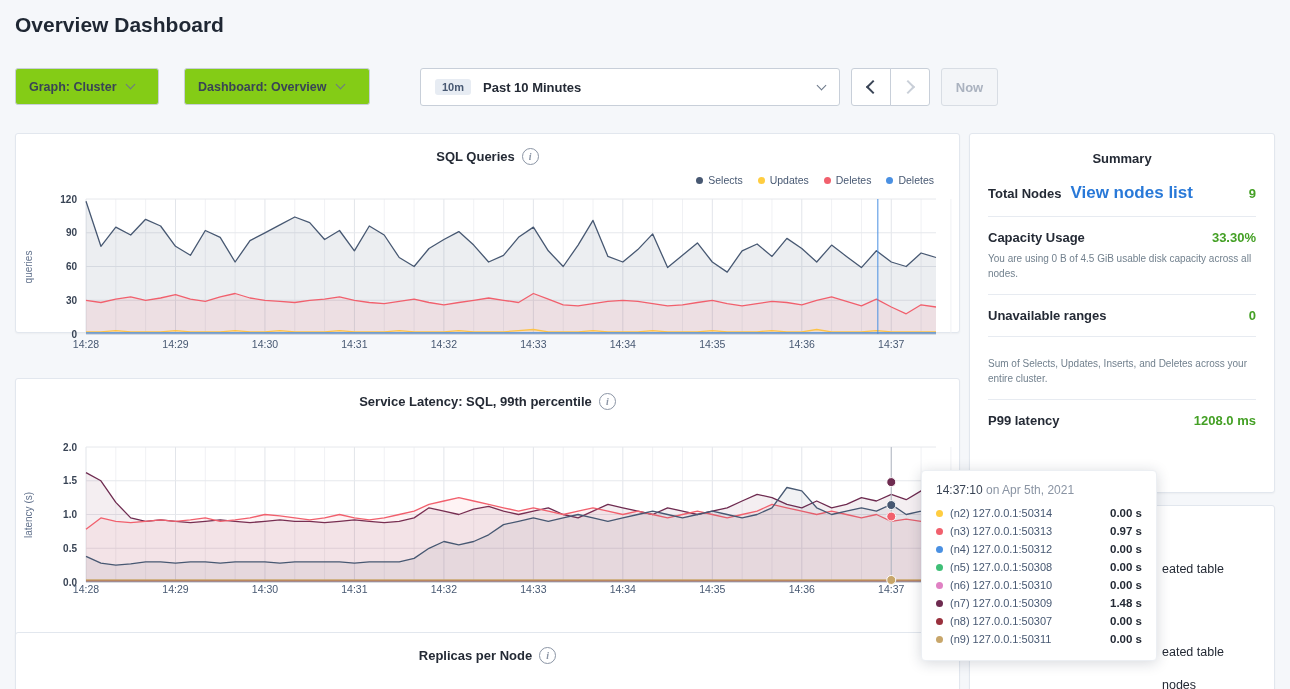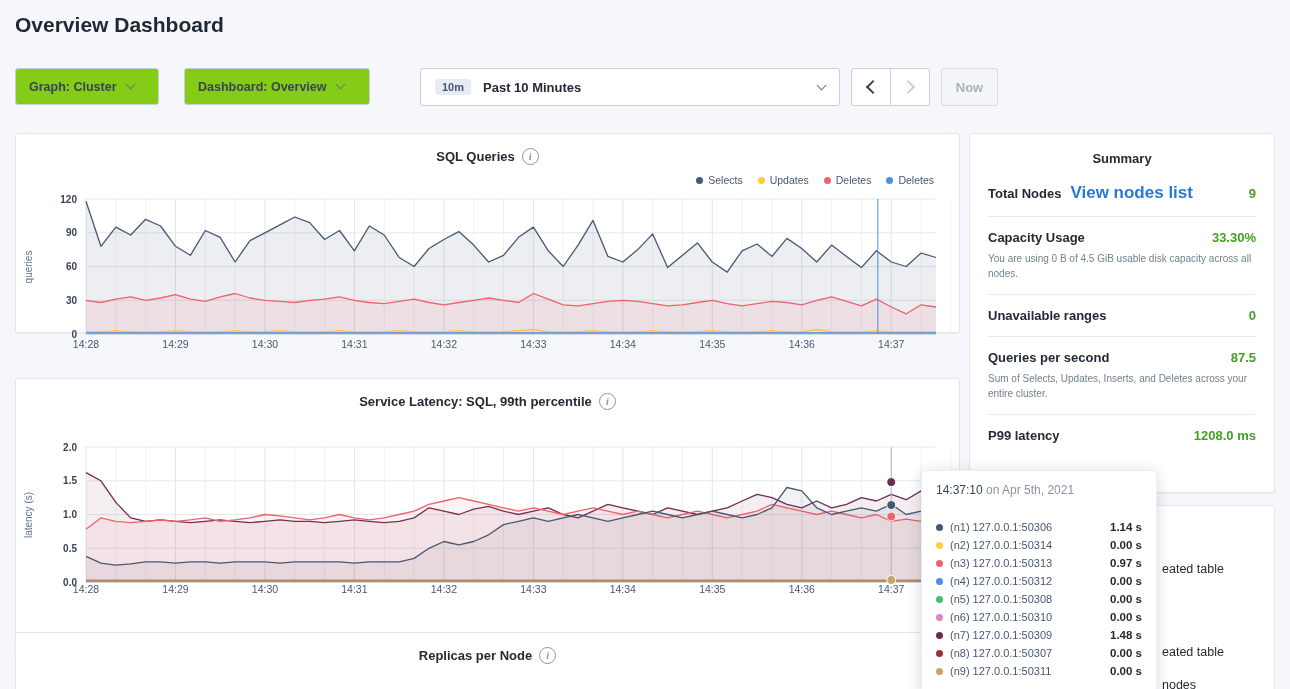--- a/index.html
+++ b/index.html
@@ -81,21 +81,21 @@
   .sum-desc:empty{display:none;}
 
   
   .ev-frag{position:absolute;left:192px;font-size:12.5px;color:#242a35;white-space:nowrap;}
 
   
   .tooltip{
     position:absolute;left:921px;top:470px;width:236px;background:#fff;border:1px solid #eceff3;border-radius:4px;
     box-shadow:0 2px 14px rgba(30,40,60,0.18);padding:12px 14px;box-sizing:border-box;z-index:10;
   }
-  .tt-header{font-size:12px;margin-bottom:21px;}
+  .tt-header{font-size:12px;margin-bottom:7px;}
   .tt-time{color:#394455;}
   .tt-date{color:#8a94a3;}
   .tt-row{display:flex;align-items:center;gap:7px;height:18px;font-size:11px;}
   .tt-dot{width:7px;height:7px;border-radius:50%;flex:none;}
   .tt-label{color:#475872;}
   .tt-value{margin-left:auto;font-weight:700;font-size:11.5px;color:#242a35;}
 </style>
 </head>
 <body>
 
@@ -323,25 +323,20 @@
     <div class="sum-row">
       <div class="sum-line">
         <span class="sum-label">Unavailable ranges</span>
 
         <span class="sum-value">0</span>
       </div>
 
     </div>
 
     <div class="sum-row">
-      <div class="sum-line">
-        <span class="sum-label">Queries per second</span>
-
-        <span class="sum-value">87.5</span>
-      </div>
       <div class="sum-desc">Sum of Selects, Updates, Inserts, and Deletes across your entire cluster.</div>
     </div>
 
     <div class="sum-row">
       <div class="sum-line">
         <span class="sum-label">P99 latency</span>
 
         <span class="sum-value">1208.0 ms</span>
       </div>
 
@@ -355,25 +350,20 @@
   <div class="ev-frag" style="top:172px">nodes</div>
 </div>
 
 <div class="tooltip">
   <div class="tt-header">
     <span class="tt-time">14:37:10</span>
     <span class="tt-date">on Apr 5th, 2021</span>
   </div>
   <div id="tt-rows">
       <div class="tt-row">
-        <span class="tt-dot" style="background: rgb(71, 88, 114);"></span>
-        <span class="tt-label">(n1) 127.0.0.1:50306</span>
-        <span class="tt-value">1.14 s</span>
-      </div>
-      <div class="tt-row">
         <span class="tt-dot" style="background: rgb(255, 205, 64);"></span>
         <span class="tt-label">(n2) 127.0.0.1:50314</span>
         <span class="tt-value">0.00 s</span>
       </div>
       <div class="tt-row">
         <span class="tt-dot" style="background: rgb(241, 96, 109);"></span>
         <span class="tt-label">(n3) 127.0.0.1:50313</span>
         <span class="tt-value">0.97 s</span>
       </div>
       <div class="tt-row">

